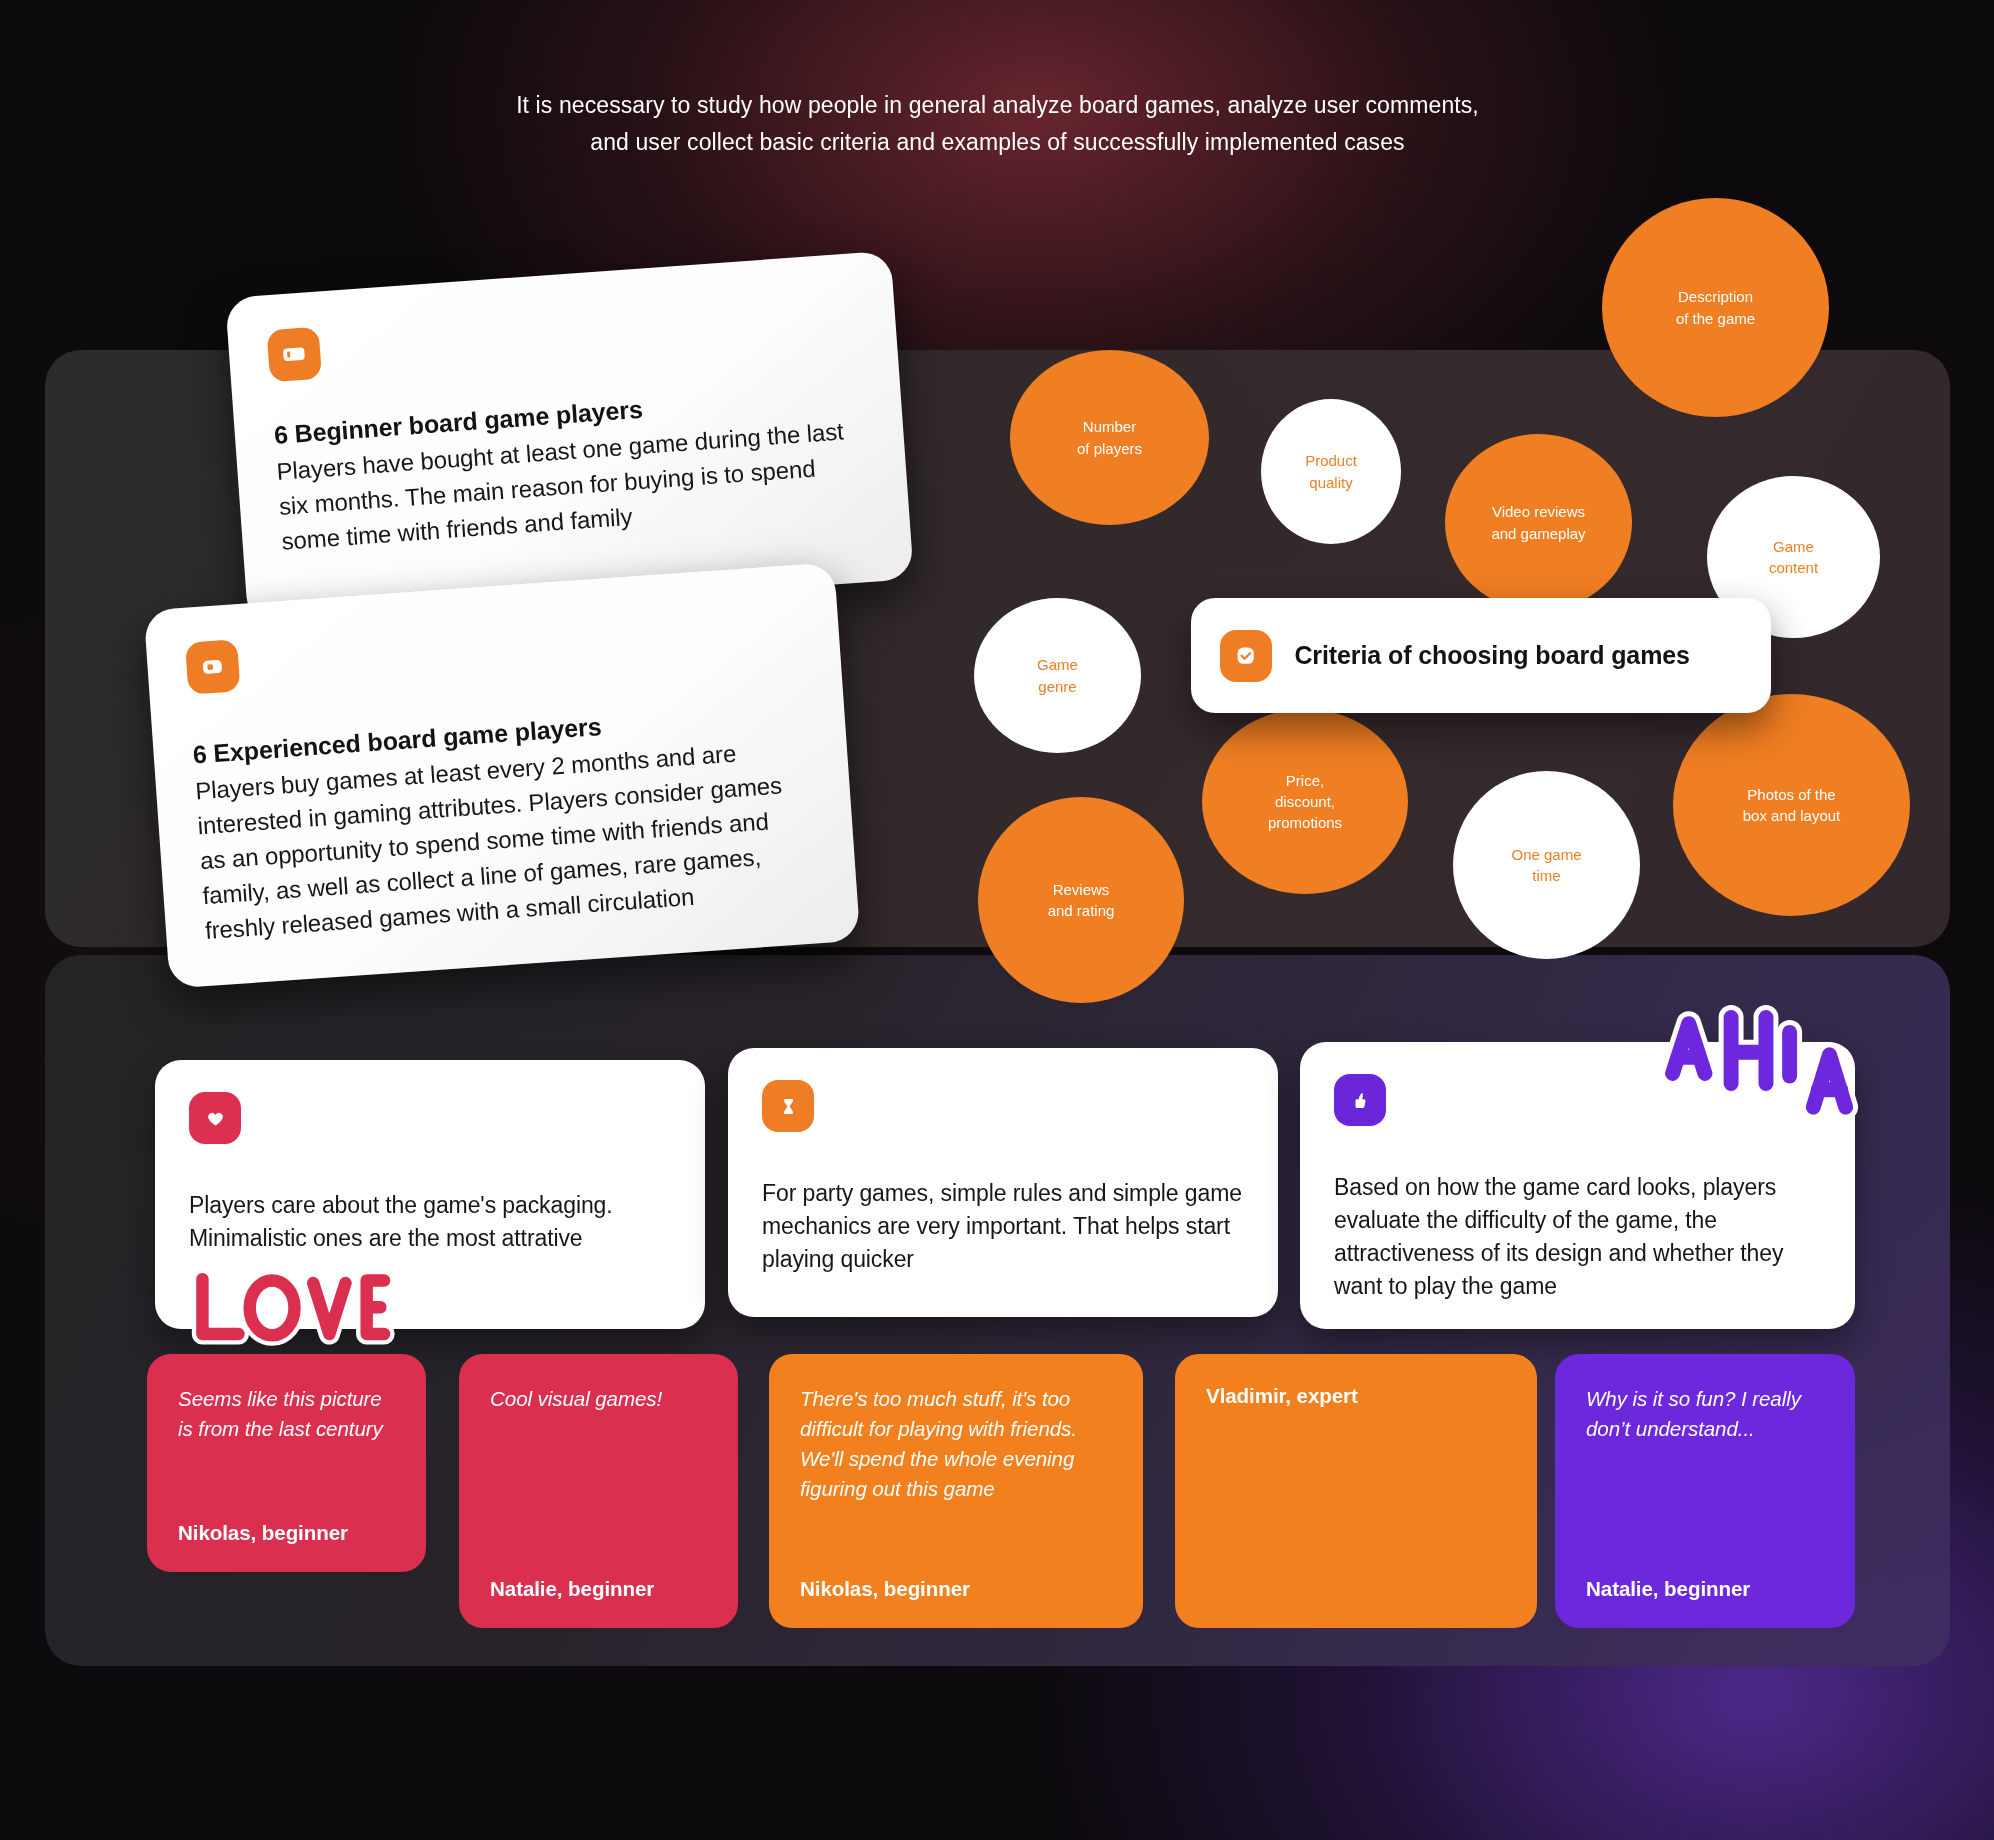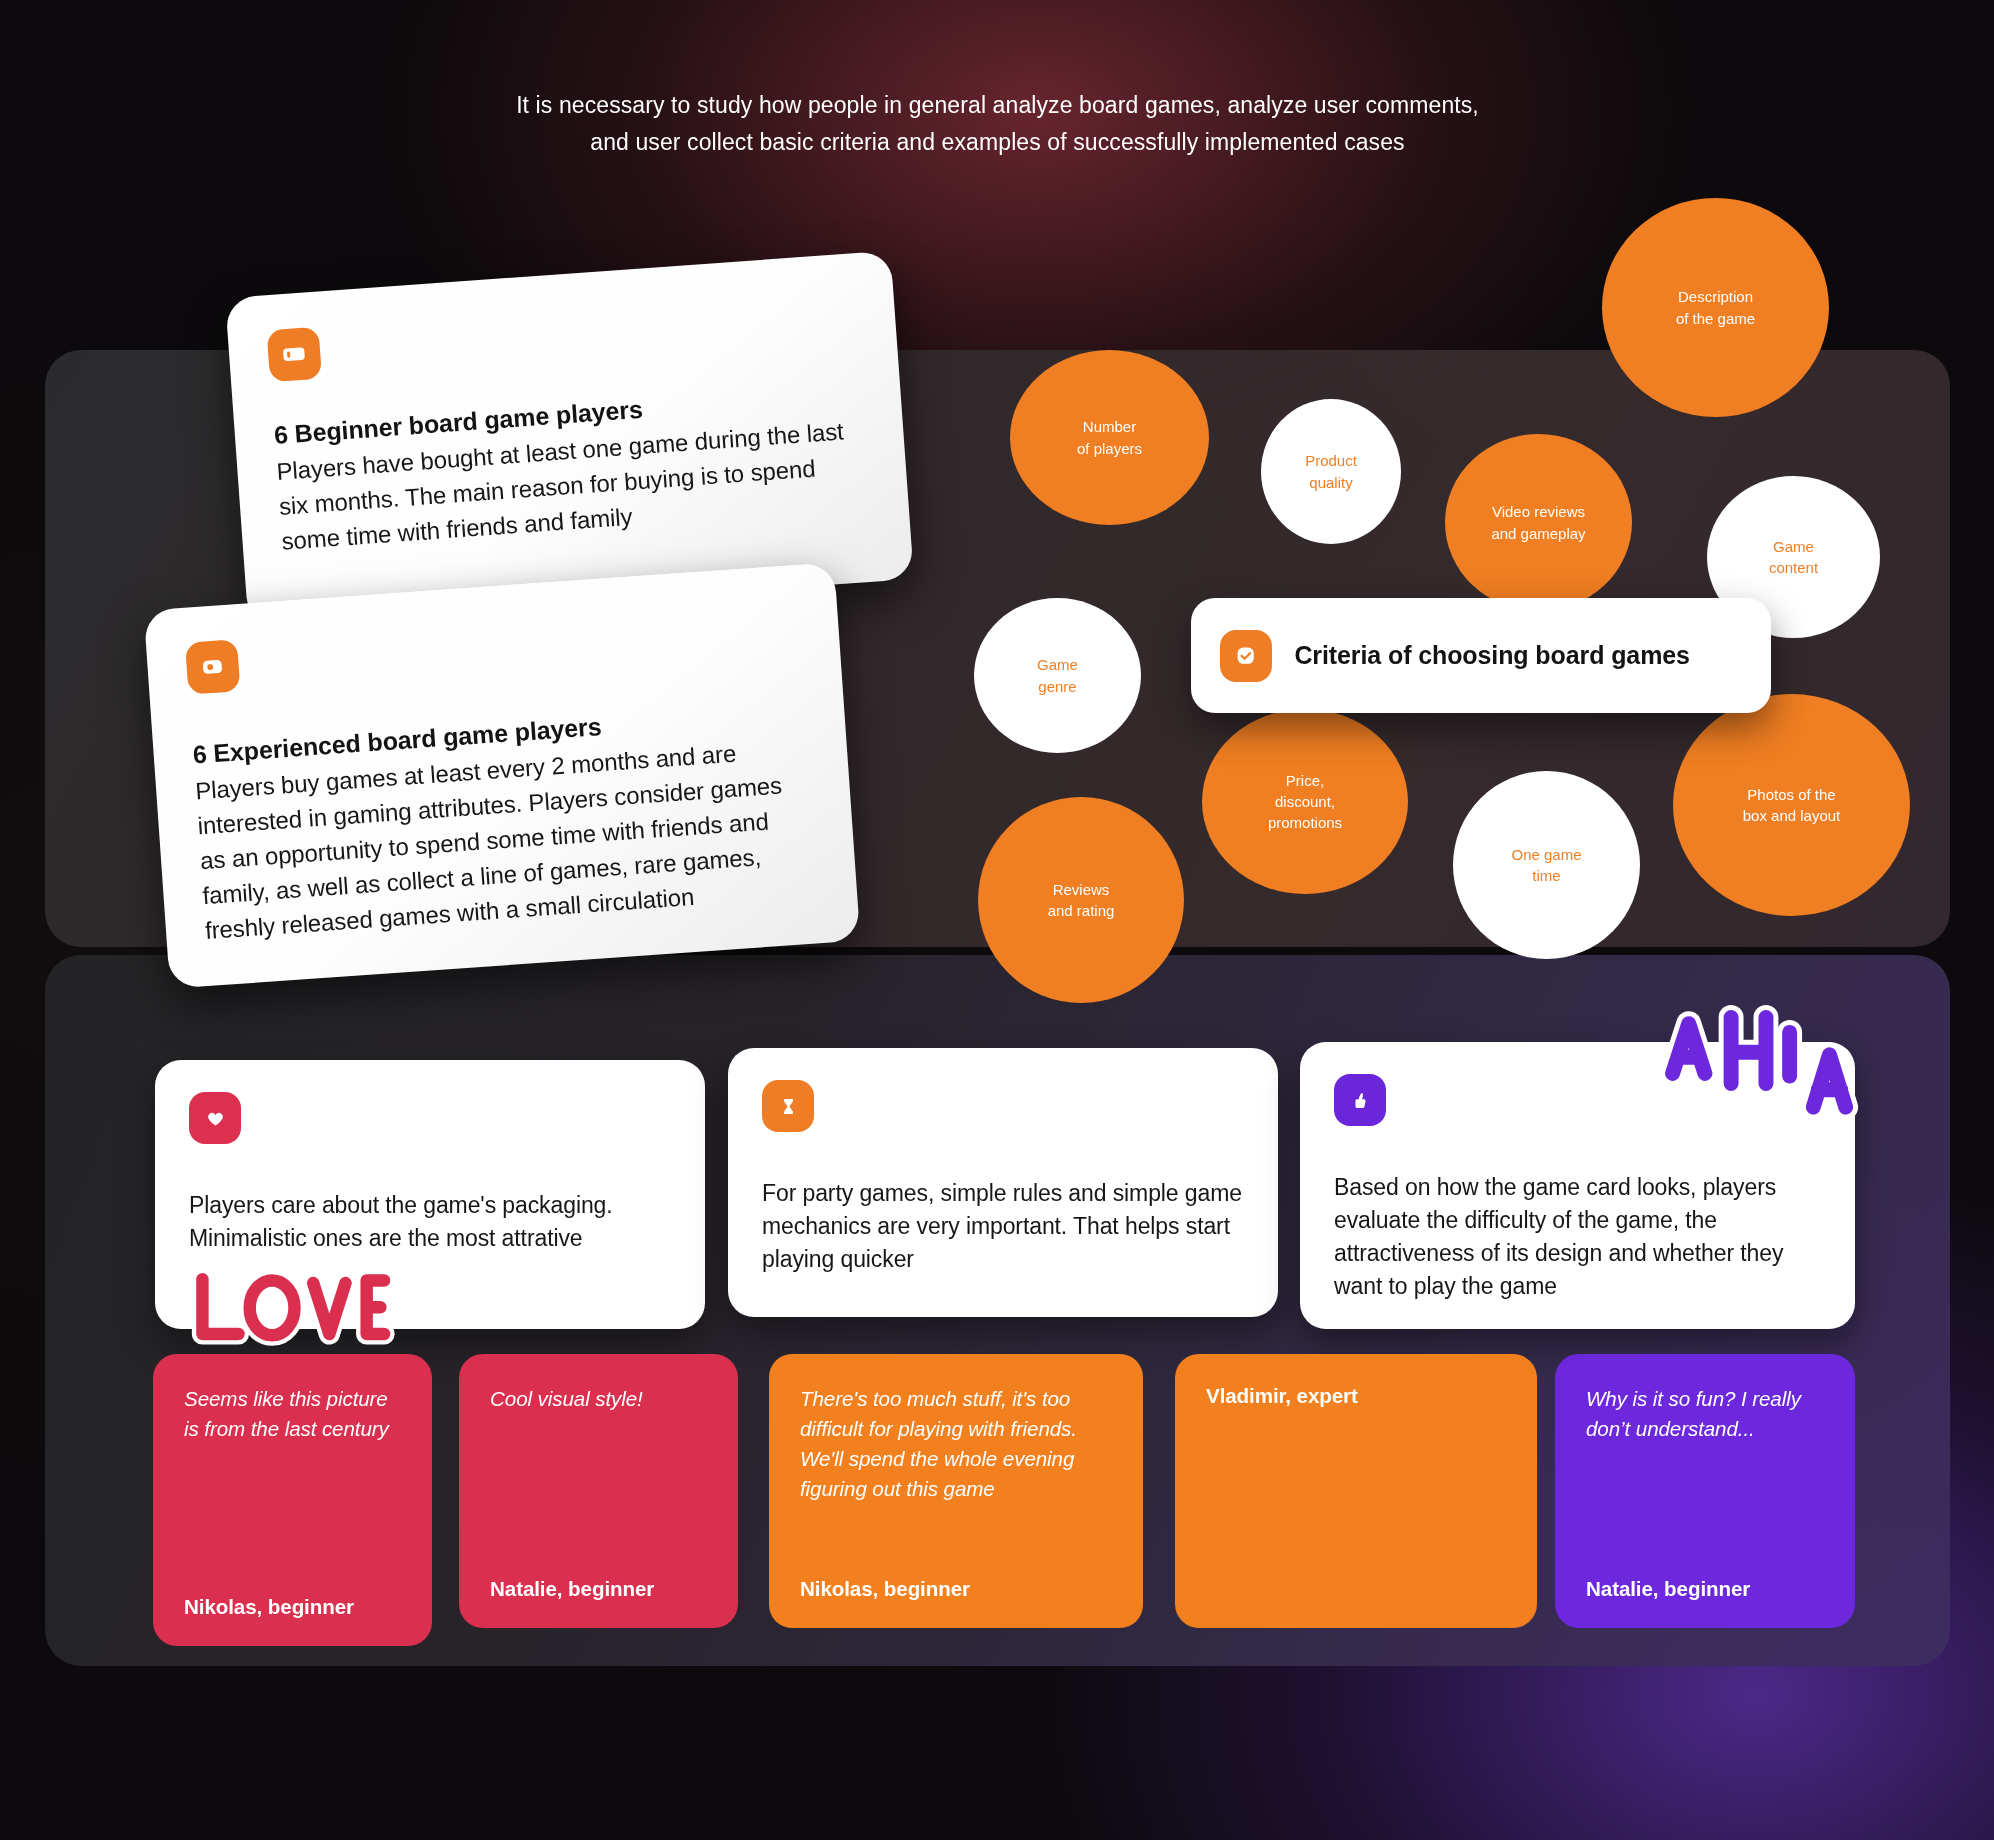--- a/index.html
+++ b/index.html
@@ -124,21 +124,21 @@
   }
   .quote .qtext {
     font-size: 20.6px; font-style: italic; font-weight: 400;
     line-height: 1.45; letter-spacing: -0.1px;
   }
   .quote .qauthor { font-size: 20.6px; font-weight: 700; letter-spacing: -0.1px; }
   .q-red    { background: #da2f4e; }
   .q-orange { background: #f3801e; }
   .q-purple { background: #6d27dd; }
 
-  .q1 { left: 153px;  top: 1354px; width: 279px; height: 292px; }
+  .q1 { left: 147px;  top: 1354px; width: 279px; height: 218px; }
   .q2 { left: 459px;  top: 1354px; width: 279px; height: 274px; }
   .q3 { left: 769px; top: 1354px; width: 374px; height: 274px; border-radius: 23px; }
   .q4 { left: 1175px; top: 1354px; width: 362px; height: 274px; }
   .q5 { left: 1555px; top: 1354px; width: 300px; height: 274px; }
 
   
   .sticker { position: absolute; z-index: 12; pointer-events: none; }
   .sticker-love { left: 185px; top: 1264px; width: 219px; height: 89px; }
   .sticker-aha  { left: 1650px; top: 995px; width: 212px; height: 137px; }
 </style>
@@ -243,21 +243,21 @@
     </svg>
   </div>
   <p>Based on how the game card looks, players evaluate the difficulty of the game, the attractiveness of its design and whether they want to play the game</p>
 </div>
 
 <div class="quote q-red q1">
   <div class="qtext">Seems like this picture is from the last century</div>
   <div class="qauthor">Nikolas, beginner</div>
 </div>
 <div class="quote q-red q2">
-  <div class="qtext">Cool visual style!</div>
+  <div class="qtext">Cool visual games!</div>
   <div class="qauthor">Natalie, beginner</div>
 </div>
 <div class="quote q-orange q3">
   <div class="qtext">There's too much stuff, it's too difficult for playing with friends. We'll spend the whole evening figuring out this game</div>
   <div class="qauthor">Nikolas, beginner</div>
 </div>
 <div class="quote q-orange q4">
   <div class="qauthor">Vladimir, expert</div>
 </div>
 <div class="quote q-purple q5">

